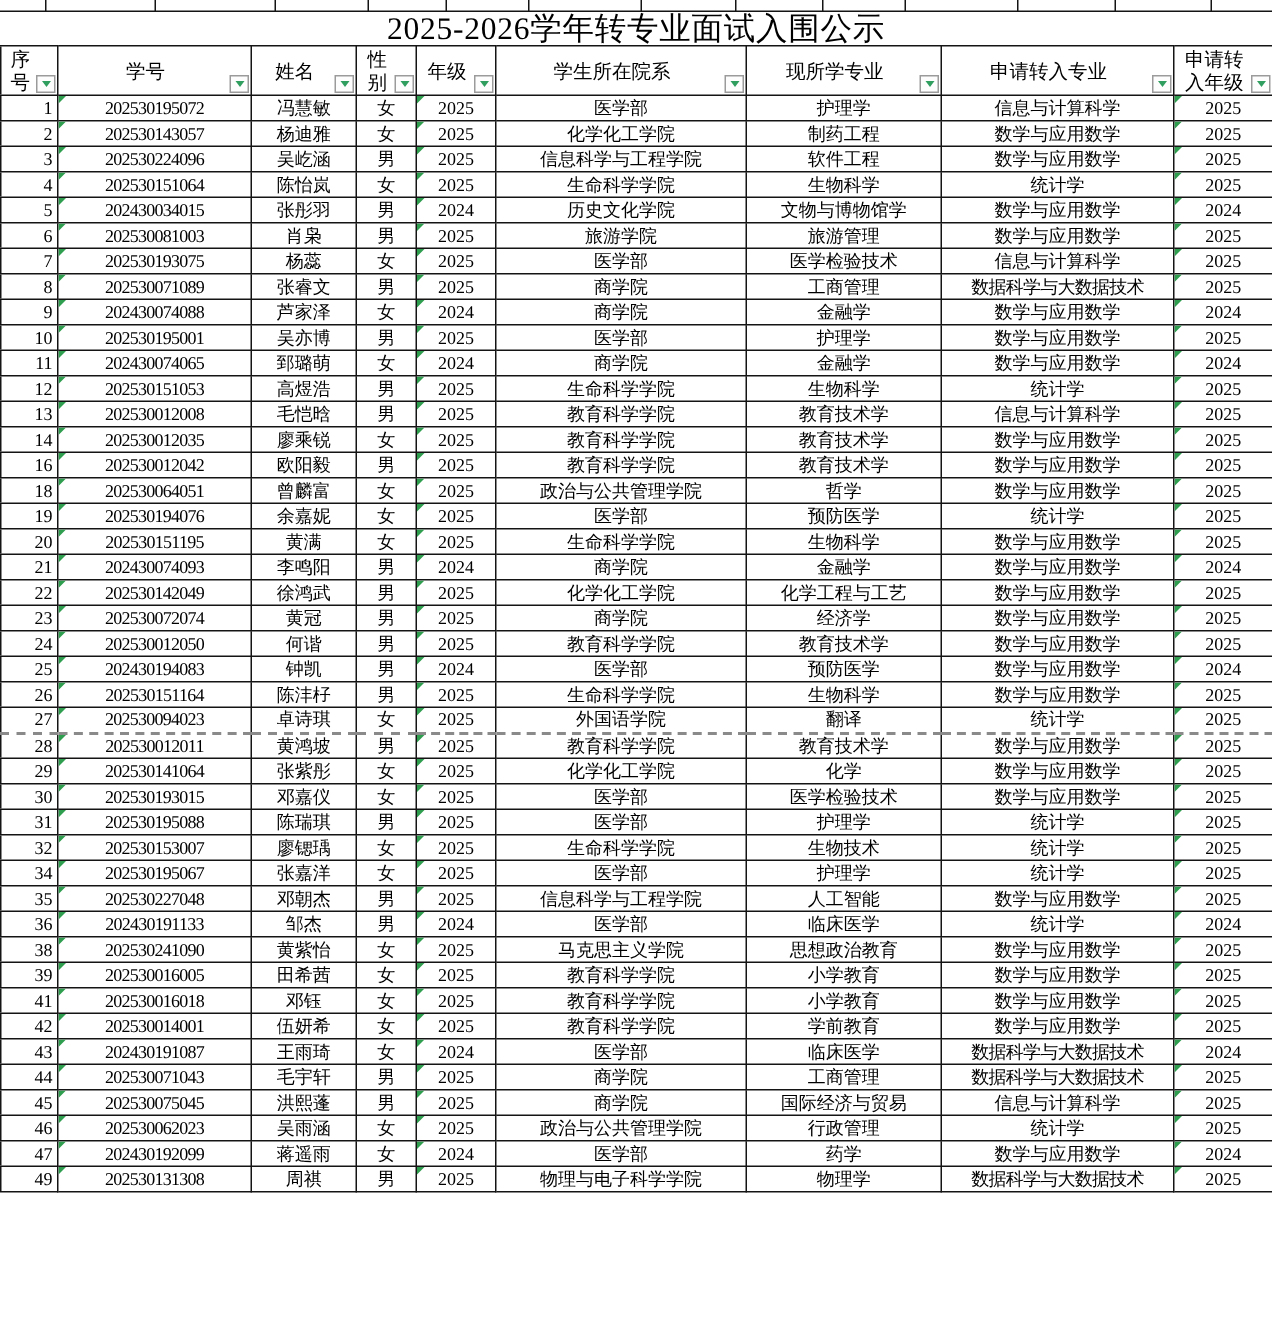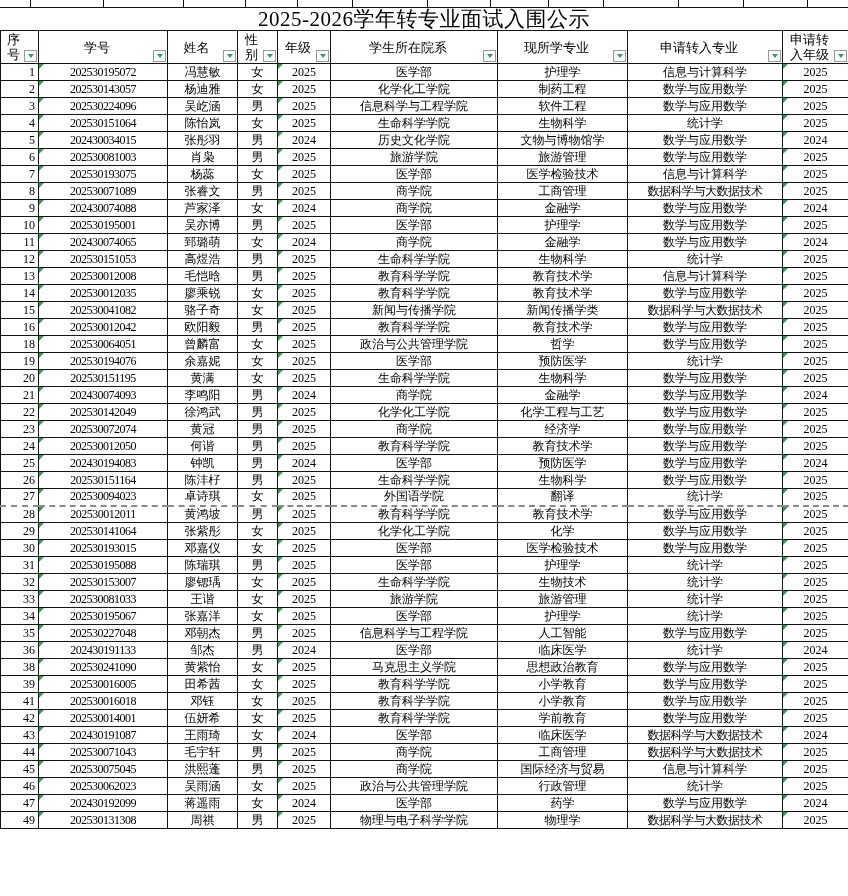--- a/index.html
+++ b/index.html
@@ -255,31 +255,20 @@
           <td class="err wide">202530012035</td>
           <td>廖乘锐</td>
           <td>女</td>
           <td class="err">2025</td>
           <td>教育科学学院</td>
           <td>教育技术学</td>
           <td>数学与应用数学</td>
           <td class="err">2025</td>
         </tr>
         <tr>
-          <td class="col-no">15</td>
-          <td class="err wide">202530041082</td>
-          <td>骆子奇</td>
-          <td>女</td>
-          <td class="err">2025</td>
-          <td>新闻与传播学院</td>
-          <td>新闻传播学类</td>
-          <td class="wide">数据科学与大数据技术</td>
-          <td class="err">2025</td>
-        </tr>
-        <tr>
           <td class="col-no">16</td>
           <td class="err wide">202530012042</td>
           <td>欧阳毅</td>
           <td>男</td>
           <td class="err">2025</td>
           <td>教育科学学院</td>
           <td>教育技术学</td>
           <td>数学与应用数学</td>
           <td class="err">2025</td>
         </tr>
@@ -442,31 +431,20 @@
           <td class="err wide">202530153007</td>
           <td>廖锶瑀</td>
           <td>女</td>
           <td class="err">2025</td>
           <td>生命科学学院</td>
           <td>生物技术</td>
           <td>统计学</td>
           <td class="err">2025</td>
         </tr>
         <tr>
-          <td class="col-no">33</td>
-          <td class="err wide">202530081033</td>
-          <td>王谐</td>
-          <td>女</td>
-          <td class="err">2025</td>
-          <td>旅游学院</td>
-          <td>旅游管理</td>
-          <td>统计学</td>
-          <td class="err">2025</td>
-        </tr>
-        <tr>
           <td class="col-no">34</td>
           <td class="err wide">202530195067</td>
           <td>张嘉洋</td>
           <td>女</td>
           <td class="err">2025</td>
           <td>医学部</td>
           <td>护理学</td>
           <td>统计学</td>
           <td class="err">2025</td>
         </tr>

